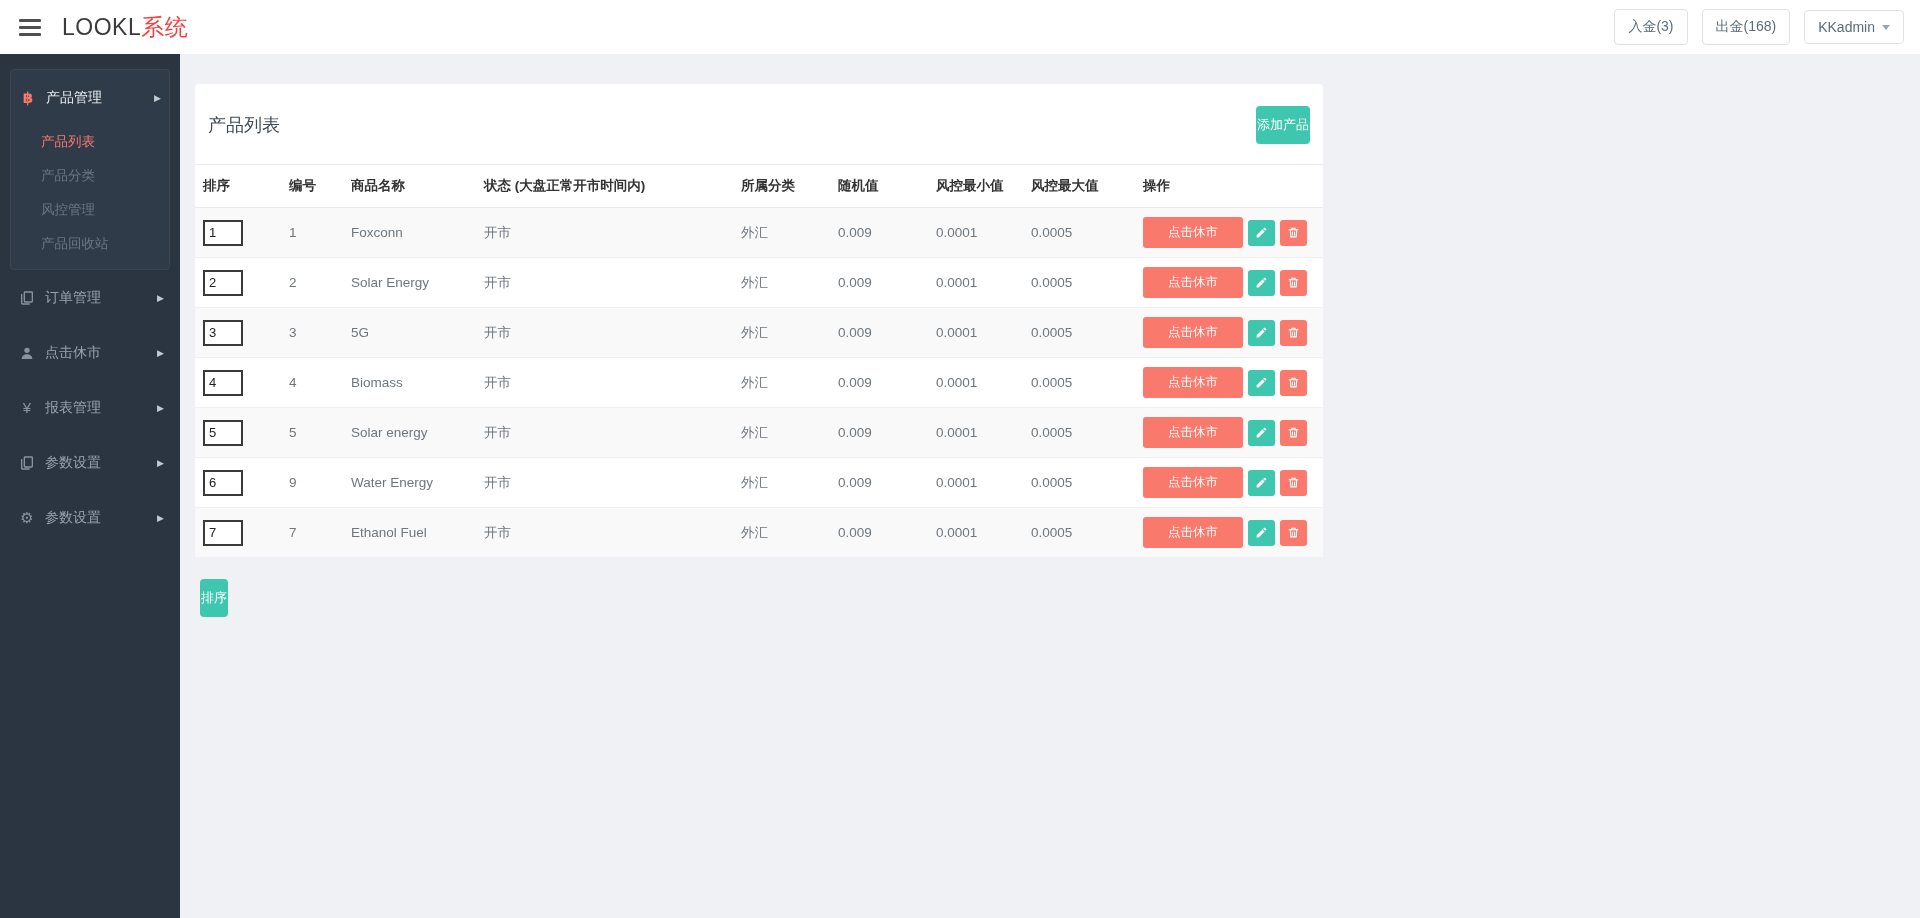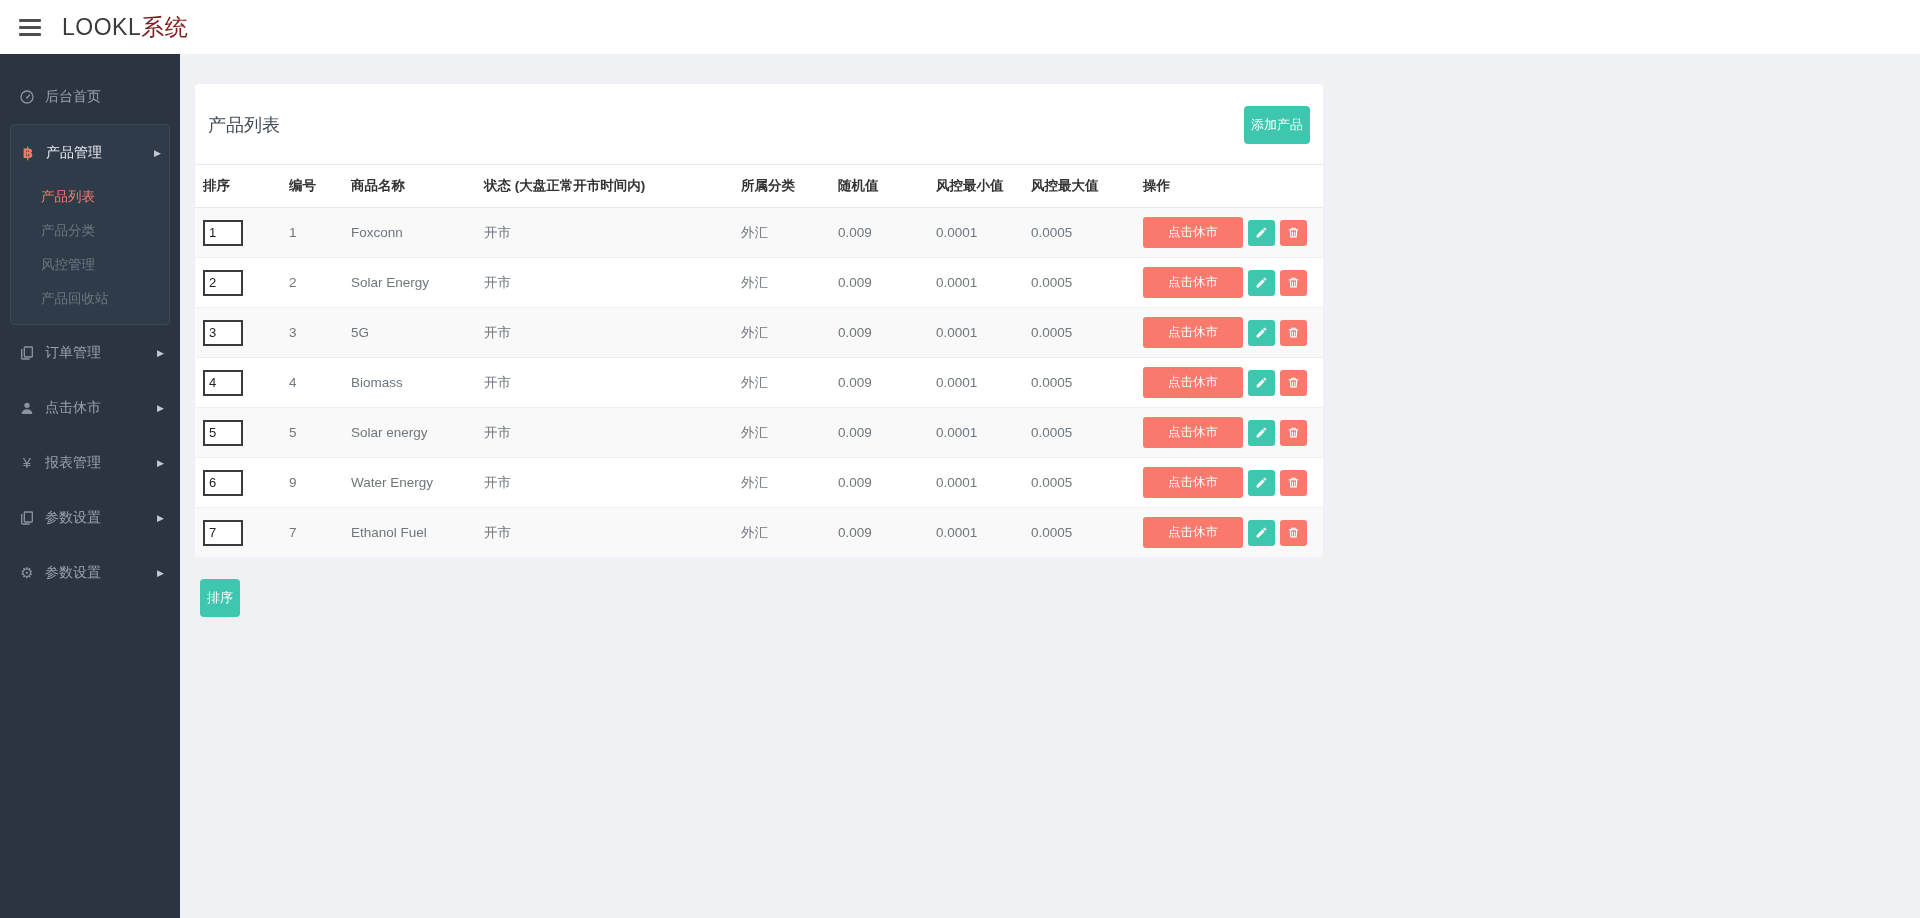--- a/index.html
+++ b/index.html
@@ -11,21 +11,21 @@
     color:#6e767e;
   }
   
   .topbar {
     position:fixed; top:0; left:0; width:1920px; height:54px;
     background:#ffffff; display:flex; align-items:center; z-index:20;
   }
   .hamburger { margin-left:19px; width:22px; cursor:pointer; }
   .hamburger span { display:block; height:3px; background:#4f4f4f; border-radius:1px; margin:4px 0; }
   .logo { margin-left:21px; font-size:23px; font-weight:500; color:#3b3b3b; letter-spacing:0.5px; }
-  .logo .accent { color:#7f1d1d;font-family:Liberation Serif, serif; }
+  .logo .accent { color:#ef4444;font-family:Liberation Serif, serif; }
   .topbar-right { margin-left:auto; margin-right:16px; display:flex; align-items:center; gap:14px; }
   .tb-btn {
     border:1px solid #dfe3e8; border-radius:4px; background:#fff;
     padding:8px 13px; font-size:14px; color:#5b6d7c; cursor:pointer;
     display:flex; align-items:center; gap:7px;
   }
   .caret-down {
     width:0; height:0; border-left:4px solid transparent; border-right:4px solid transparent;
     border-top:5px solid #9aa5ad; display:inline-block;
   }
@@ -53,21 +53,21 @@
   }
   .sub-item.active { color:#f97a6d; }
   .txt-icon { font-style:normal; }
   
   .main { position:absolute; left:180px; top:54px; padding:30px 15px 0 15px; }
   .card { width:1128px; background:#ffffff; border-radius:4px; }
   .card-header { display:flex; align-items:center; justify-content:space-between; padding:22px 13px 20px 13px; }
   .card-title { font-size:18px; color:#414b56; font-weight:400; }
   .btn-teal {
     background:#3fc6ae; color:#fff; border:none; border-radius:4px;
-    padding:10px 7px; font-size:13px; cursor:pointer;
+    padding:10px 1px; font-size:13px; cursor:pointer;
   }
   table { width:100%; border-collapse:collapse; table-layout:fixed; }
   thead th {
     text-align:left; padding:12px 8px; font-size:13.5px; color:#333;
     font-weight:bold; border-top:1px solid #eaeaea; border-bottom:1px solid #eaeaea;
     white-space:nowrap; overflow:hidden;
   }
   tbody td { padding:9px 8px; font-size:13.5px; color:#6e767e; }
   tbody tr:nth-child(odd) { background:#f9f9f9; }
   tbody tr { border-bottom:1px solid #f0f0f0; }
@@ -93,33 +93,35 @@
 </head>
 <body>
 
 <div class="topbar">
   <div class="hamburger">
     <span></span>
       <span></span>
       <span></span>
   </div>
   <div class="logo"><span>LOOKL</span><span class="accent">系统</span></div>
+  <div class="topbar-right">
+    <button class="tb-btn">
+        <span>入金(3)</span>
+      </button>
+    <button class="tb-btn">
+        <span>出金(168)</span>
+      </button>
+    <button class="tb-btn">
+      <span>KKadmin</span>
+      <span class="caret-down"></span>
+    </button>
+  </div>
 </div>
 
 <div class="sidebar" id="sidebar">
-    <div class="side-item">
-      <span class="s-icon">
-        <svg viewBox="0 0 24 24" fill="none" stroke="currentColor" stroke-width="2">
-          <circle cx="12" cy="12" r="9"></circle>
-          <path d="M12 13l4.5-4.5"></path>
-          <circle cx="12" cy="13" r="1.5" fill="currentColor" stroke="none"></circle>
-        </svg>
-      </span>
-      <span class="s-label">后台首页</span>
-    </div>
     <div class="side-group">
       <div class="side-item">
         <span class="s-icon bitcoin">
           <i class="txt-icon">฿</i>
         </span>
         <span class="s-label">产品管理</span>
         <span class="caret">▶</span>
       </div>
       <div class="sub-item active">产品列表</div>
       <div class="sub-item">产品分类</div>

